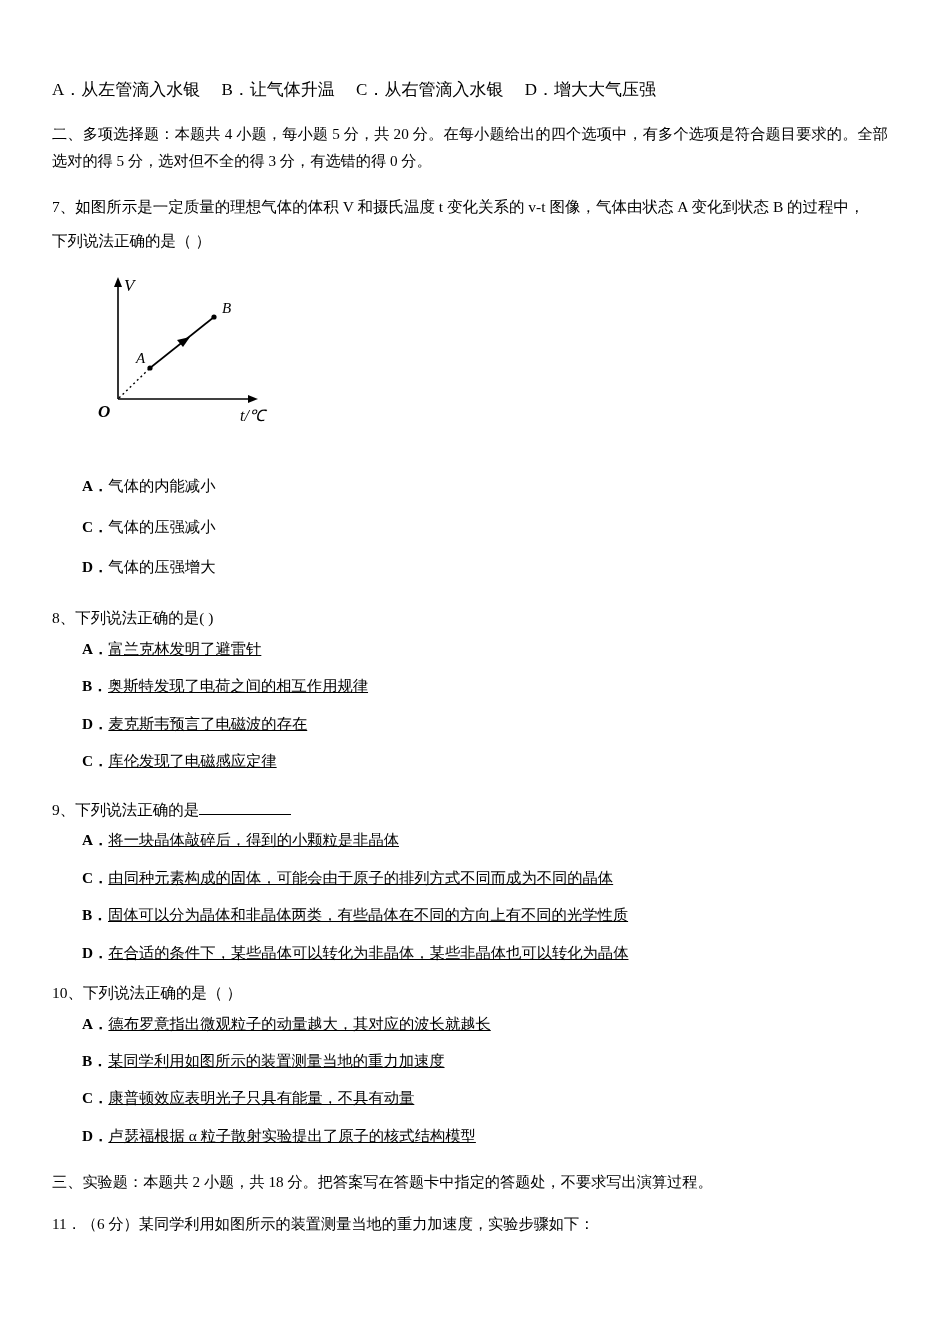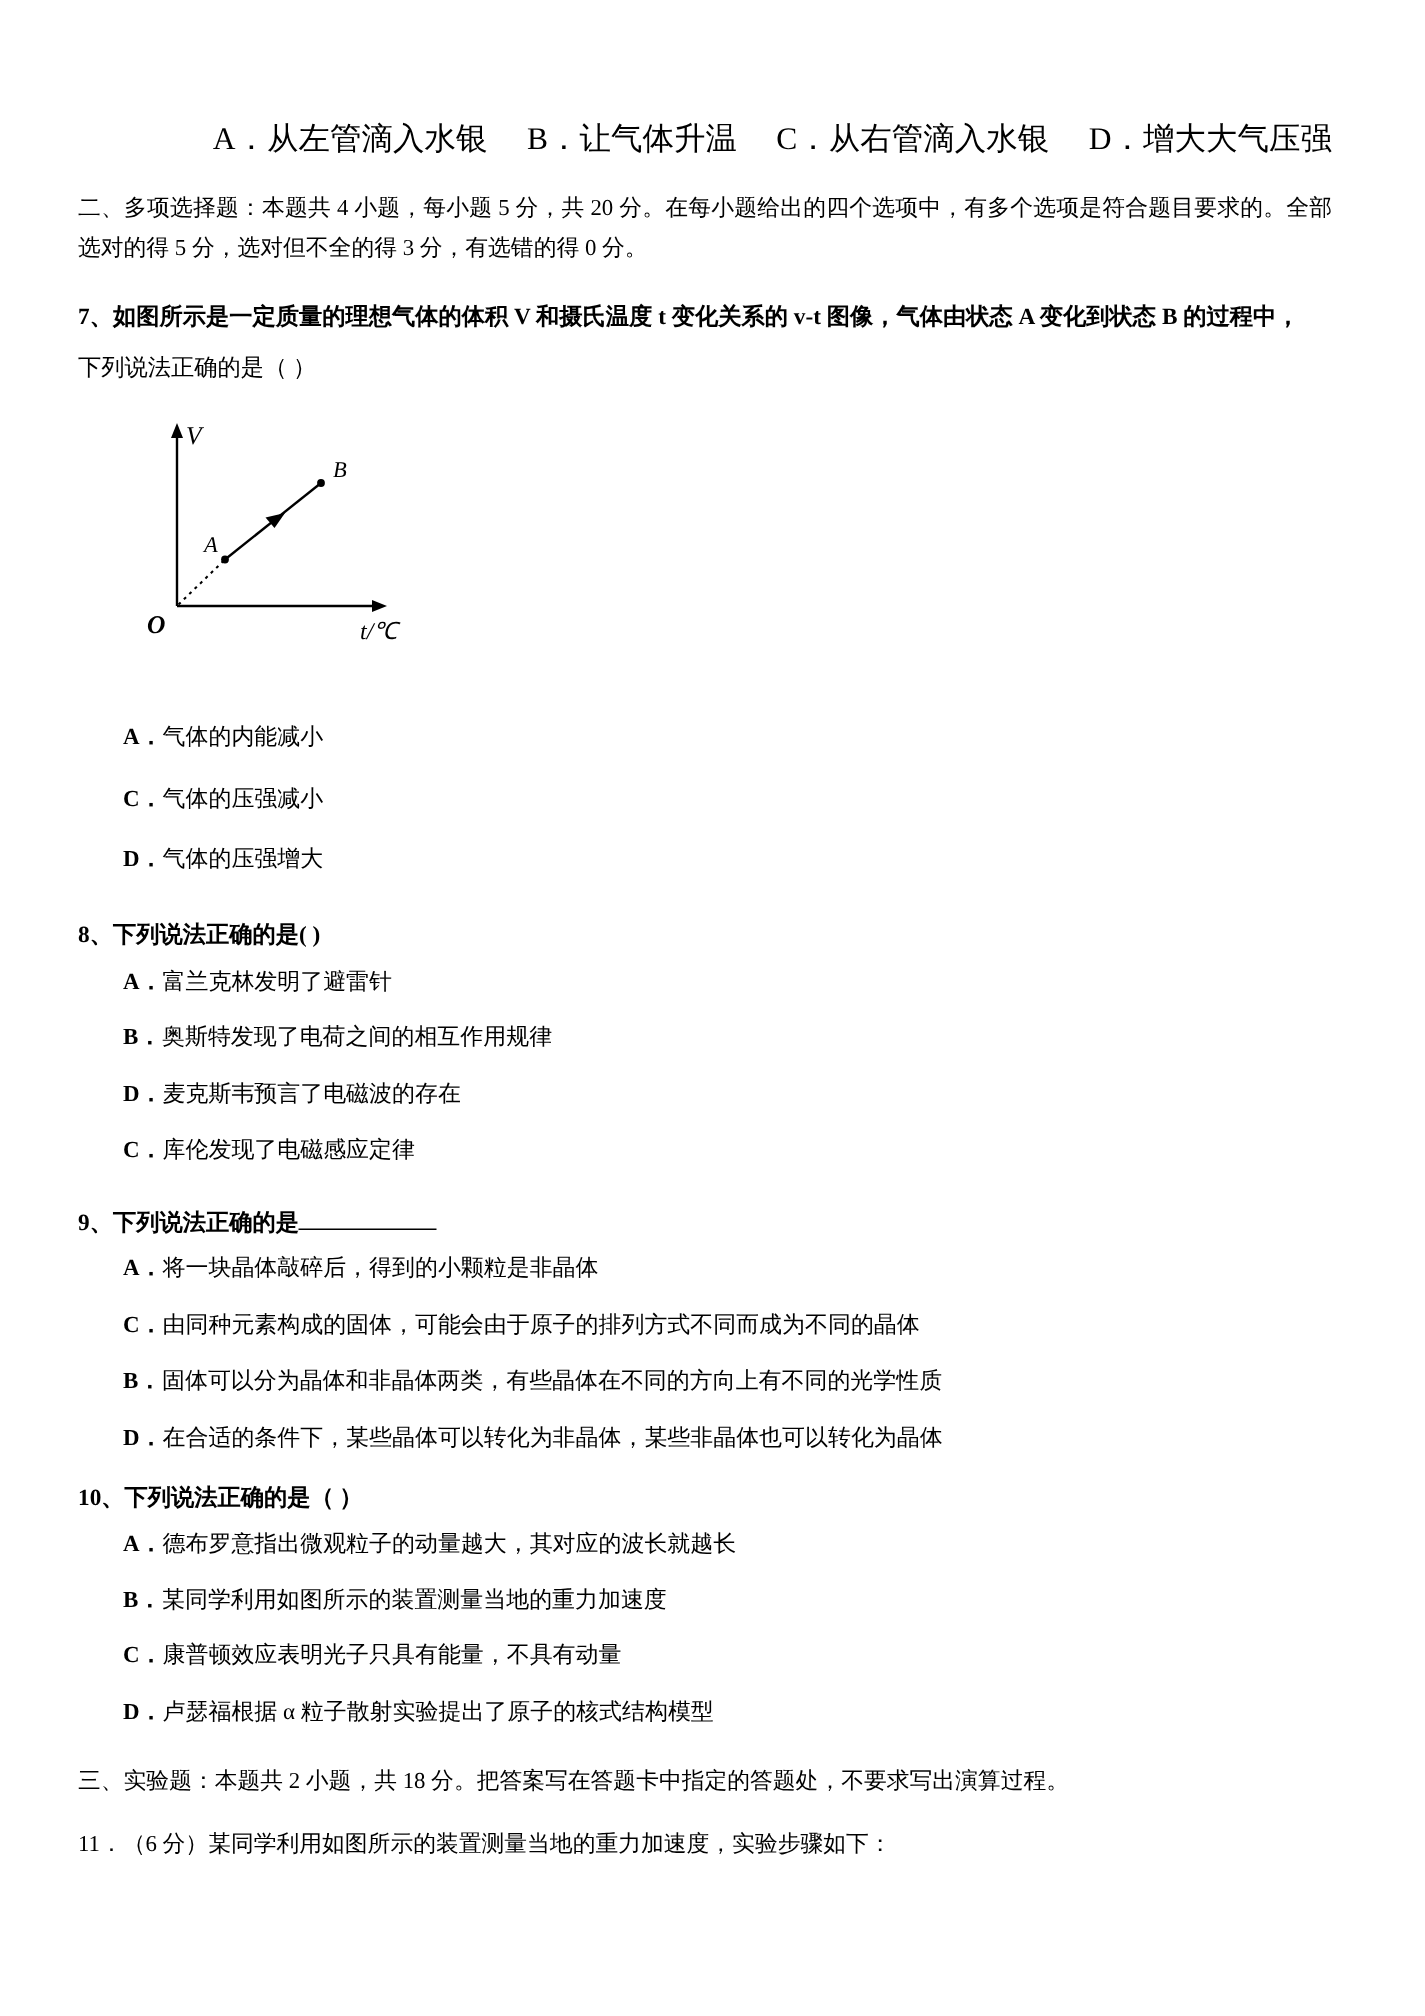--- a/index.html
+++ b/index.html
@@ -14,35 +14,33 @@
     color: #000000;
   }
   .page {
     width: 950px;
     min-height: 1344px;
     box-sizing: border-box;
     padding: 78px 62px 40px 52px;
     position: relative;
   }
   .opts-inline {
-    font-size: 21px;
+    font-size: 17px;
     margin: 0 0 20px 0;
-    text-align: right;
   }
   .para {
     font-size: 15.2px;
     line-height: 1.75;
     margin: 0 0 10px 0;
     text-align: justify;
   }
   .qhead {
     font-size: 15.5px;
     line-height: 1.9;
     margin: 0 0 4px 0;
-    font-weight: bold;
   }
   .qhead-2 {
     font-size: 15.5px;
     line-height: 1.9;
     margin: 0 0 10px 0;
     padding-left: 0px;
   }
   .opt {
     font-size: 15.3px;
     line-height: 1.6;
@@ -50,20 +48,21 @@
     padding-left: 30px;
   }
   .opt .lbl {
     font-weight: bold;
     font-family: "Liberation Serif", serif;
     display: inline-block;
     min-width: 26px;
   }
   .opt-tight {
     margin: 0 0 13px 0;
+    text-decoration: underline;
   }
   .opt-e {
     font-size: 15.3px;
     line-height: 1.6;
     margin: 0 0 14px 0;
     padding-left: 0px;
   }
   .sec {
     font-size: 15.2px;
     line-height: 1.7;

